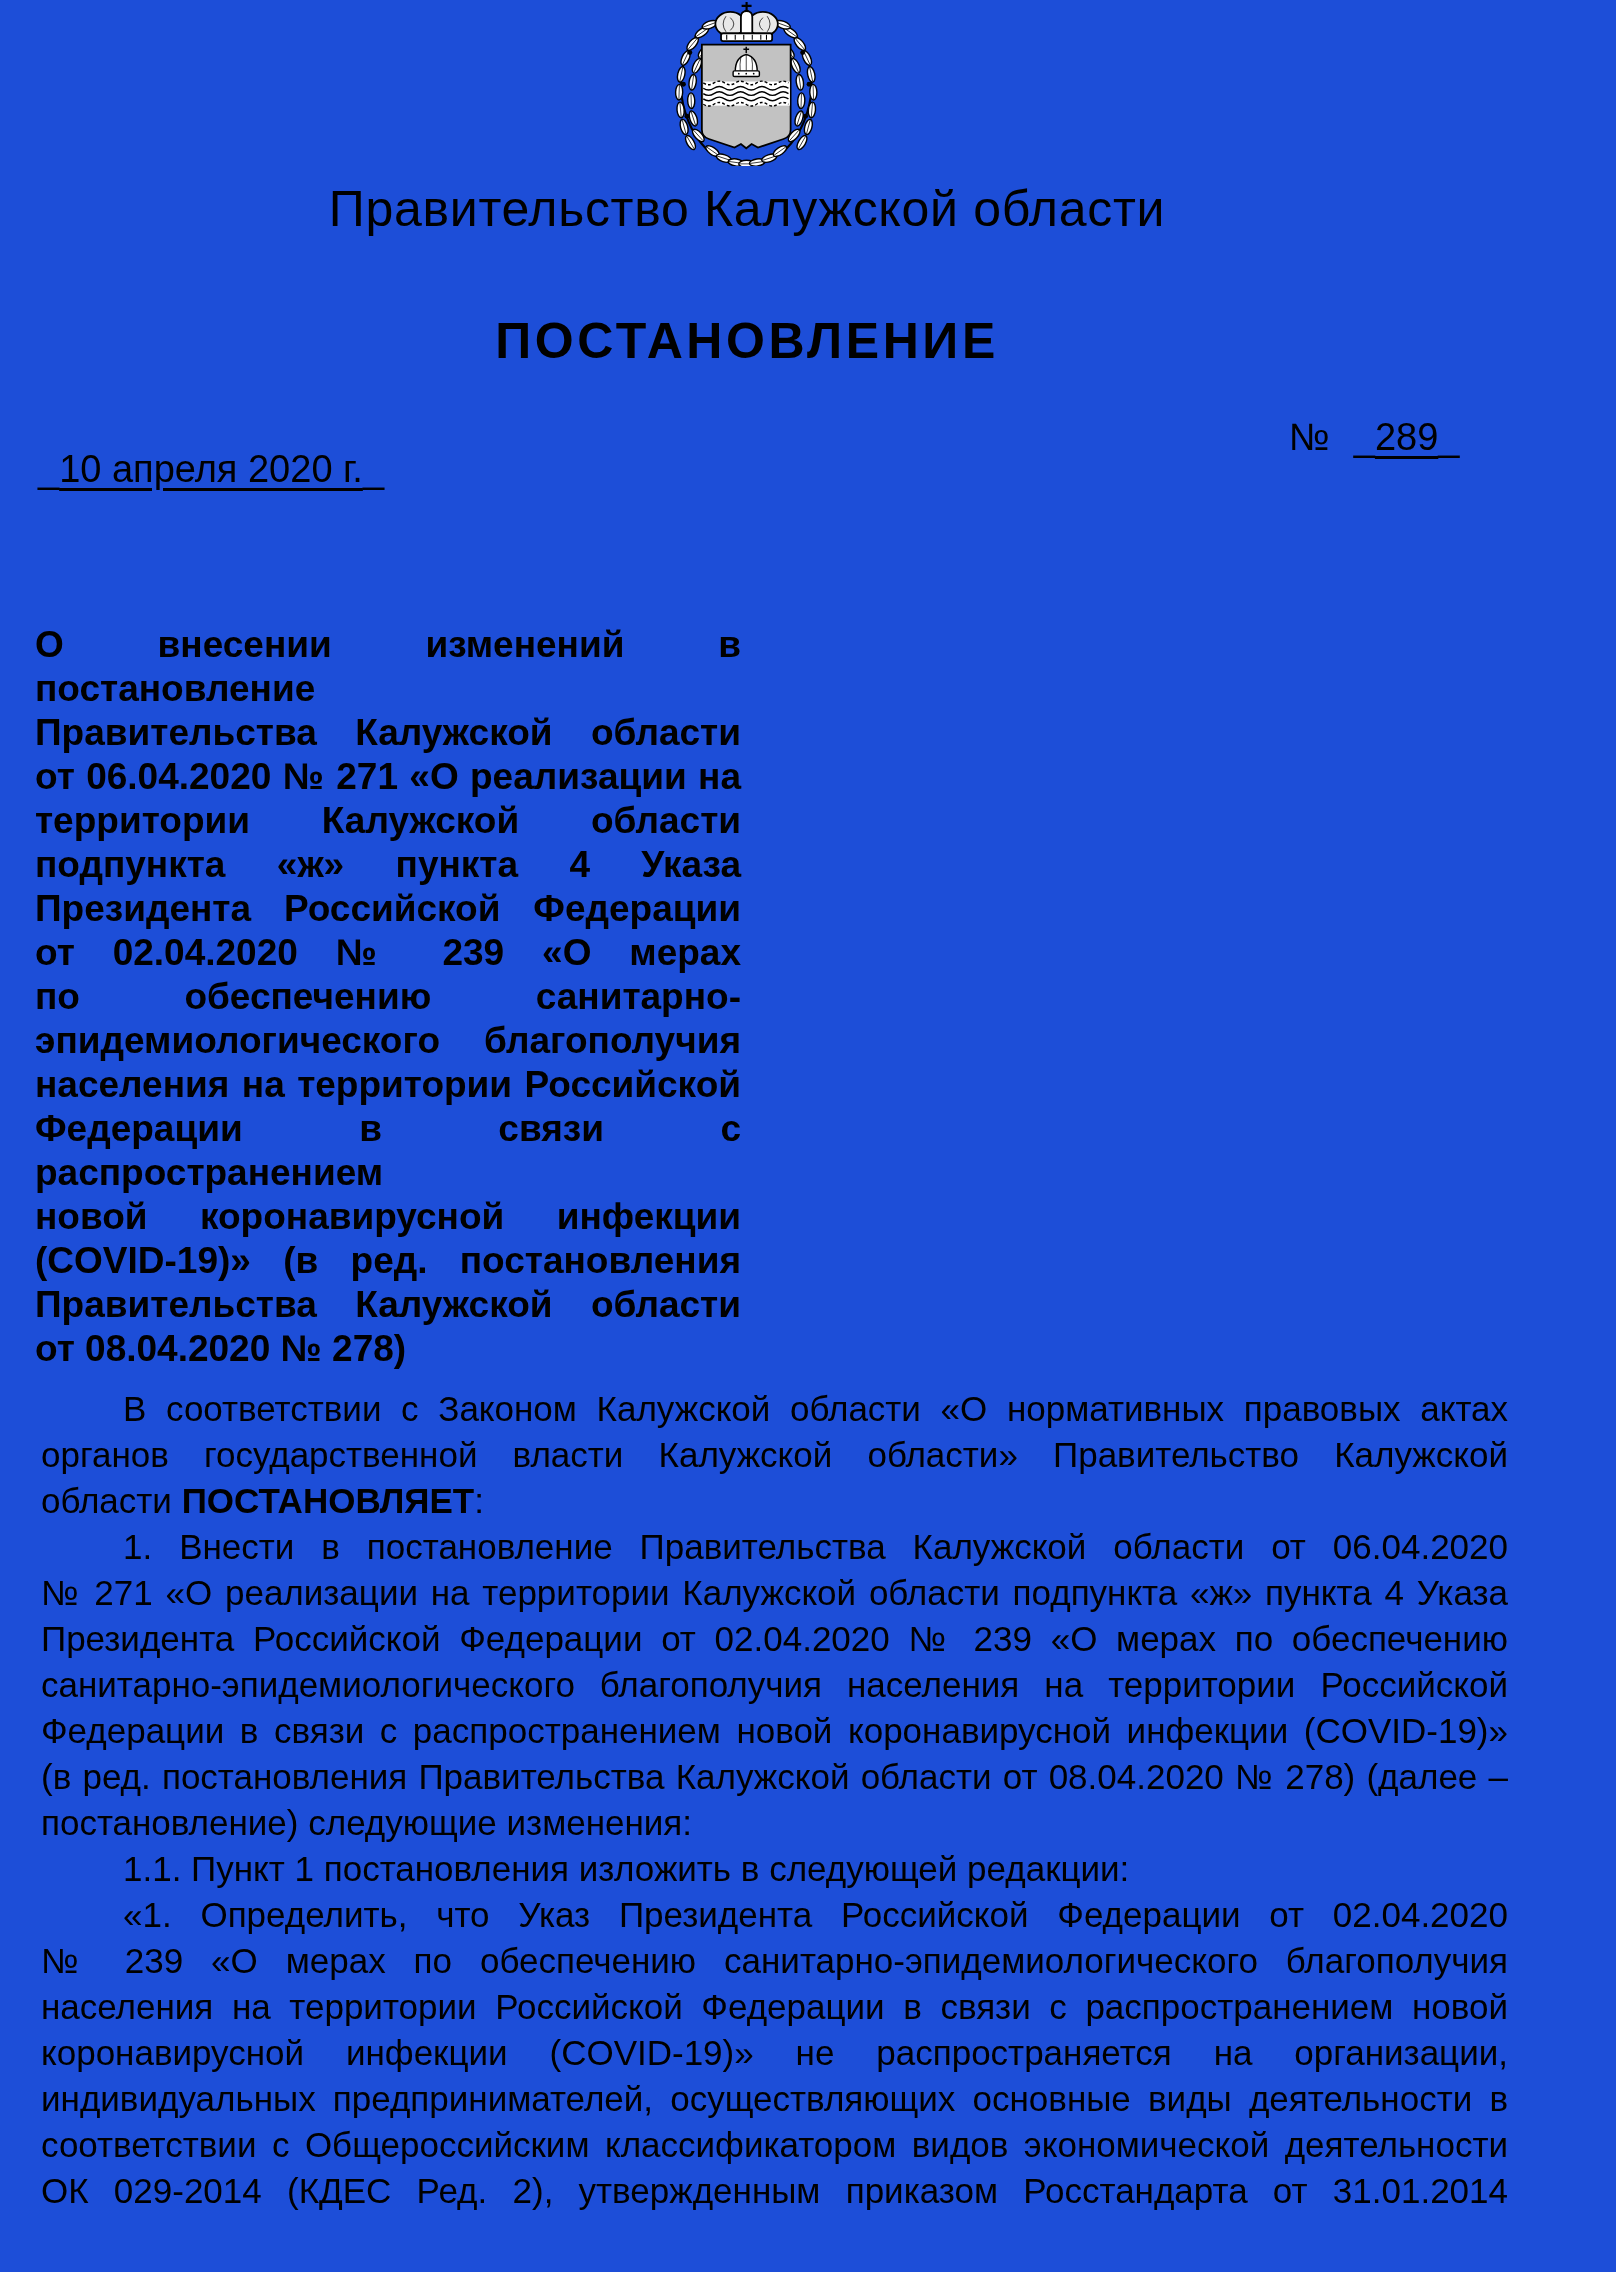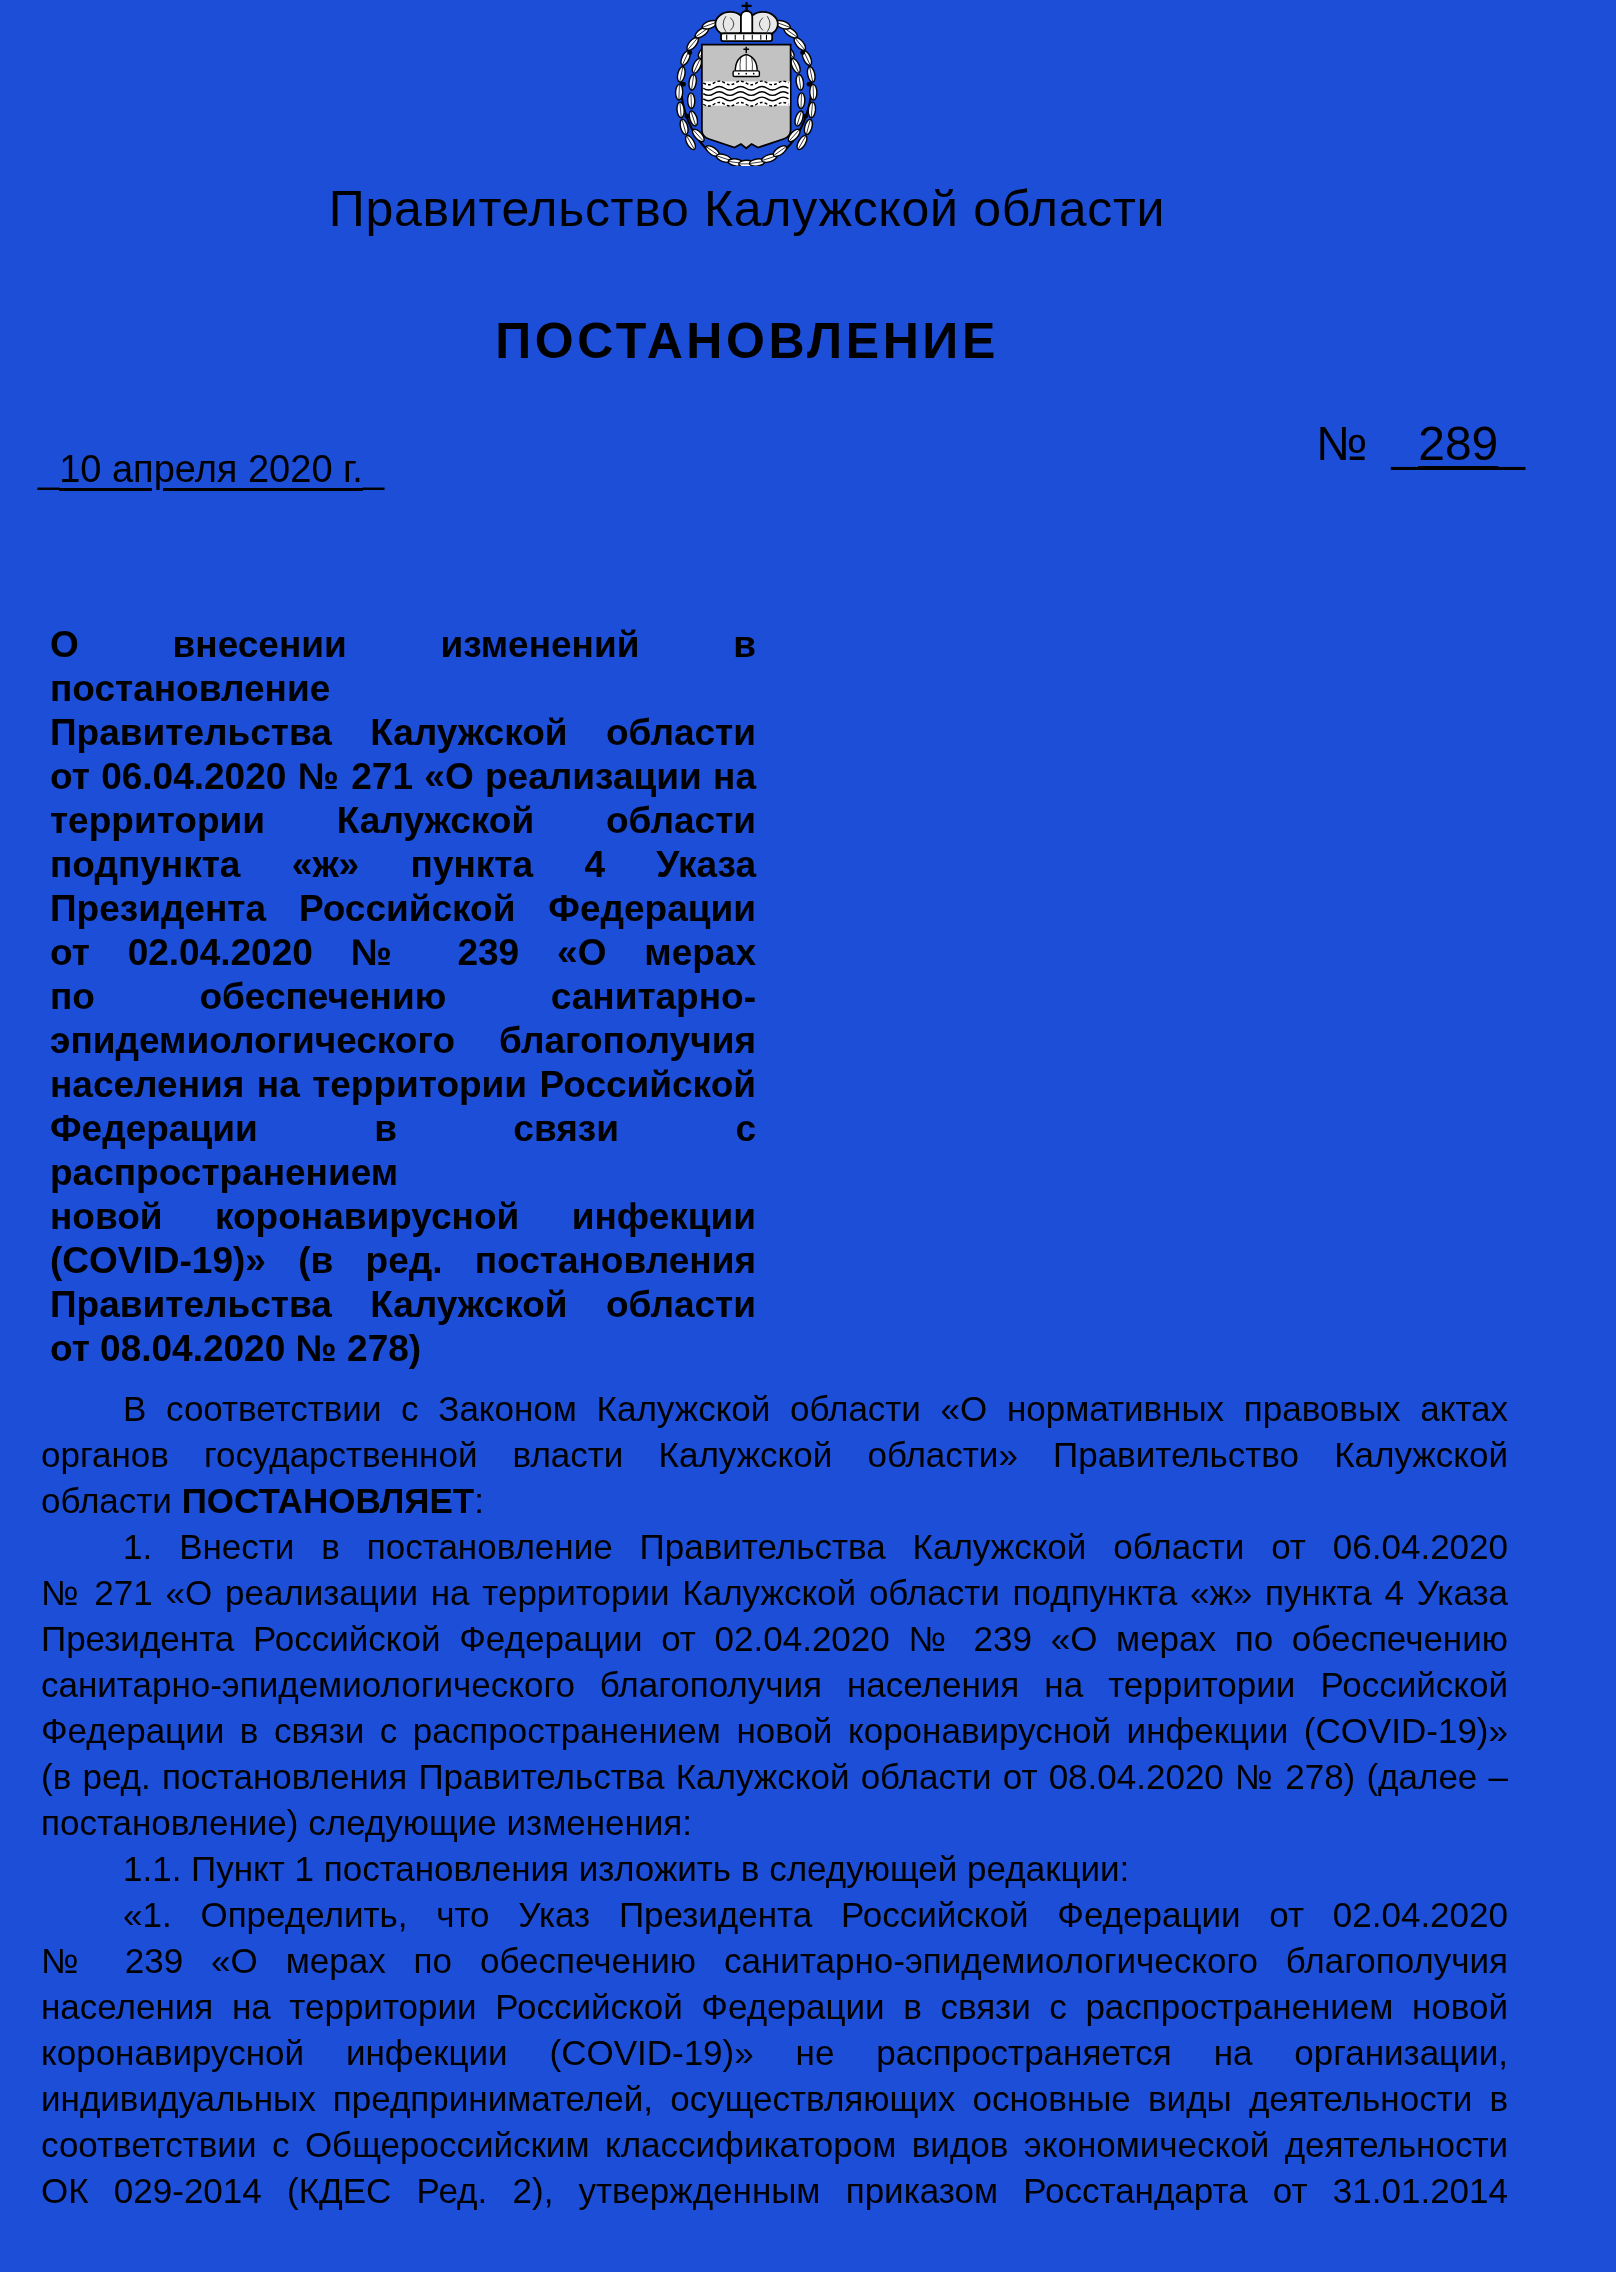--- a/index.html
+++ b/index.html
@@ -22,26 +22,26 @@
     position: absolute; left: 0; top: 312px; width: 1494px;
     text-align: center; font-size: 50px; font-weight: bold;
     letter-spacing: 3.6px; white-space: nowrap;
   }
   .date-row {
     position: absolute; left: 38px; top: 416px;
     font-size: 38px; white-space: nowrap; margin-top: 32px;
   }
   .num-row {
     position: absolute; left: 1289px; top: 416px;
-    font-size: 48px; white-space: nowrap; margin-left: 27px;
+    font-size: 38px; white-space: nowrap;
   }
   .num-row .gap { display: inline-block; width: 24px; }
   .u { text-decoration: underline; text-underline-offset: 6.4px; }
   .subject {
-    position: absolute; left: 50px; top: 623px; width: 706px;
+    position: absolute; left: 35px; top: 623px; width: 706px;
     font-size: 37px; font-weight: bold; line-height: 44px;
   }
   .body-text {
     position: absolute; left: 41px; top: 1386px; width: 1467px;
     font-size: 35px; line-height: 46px;
   }
   .jl { text-align: justify; text-align-last: justify; }
   .lastl { text-align-last: left; }
   .ind { text-indent: 82px; }
   b { font-weight: bold; }

